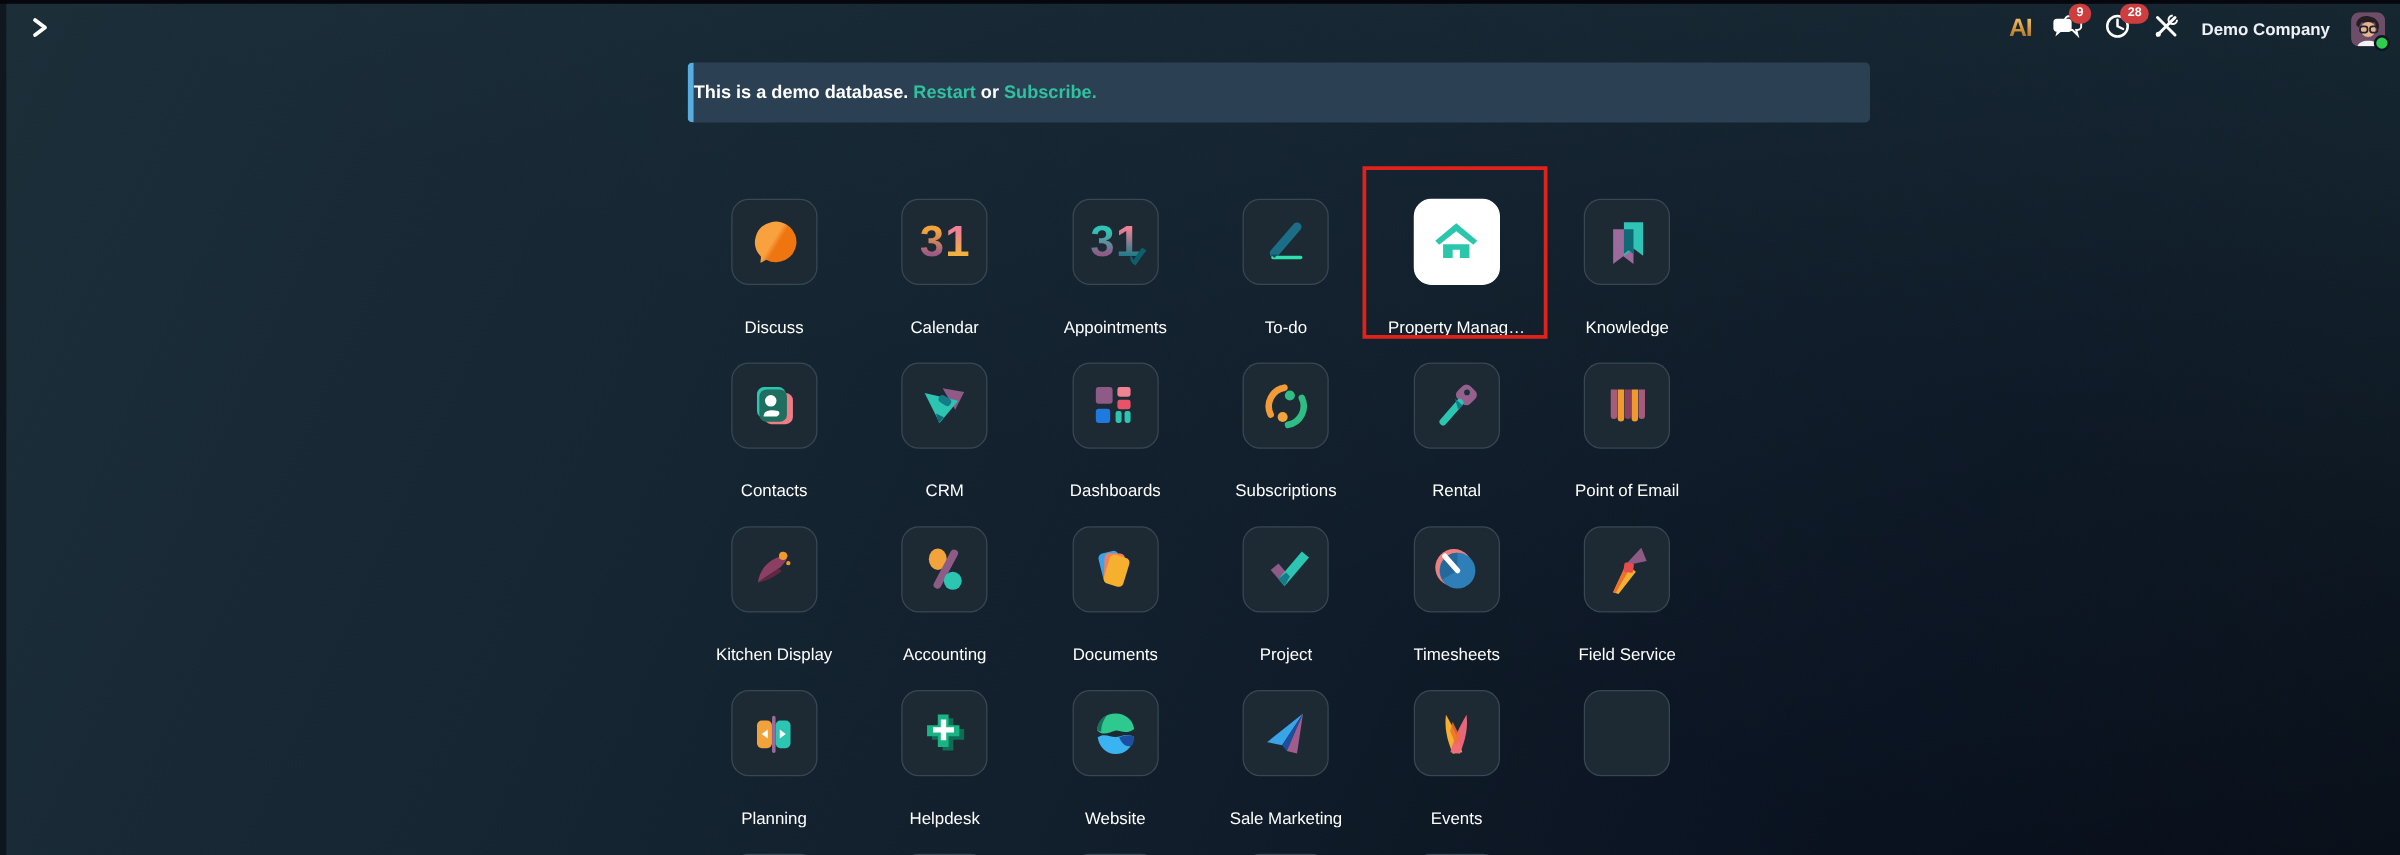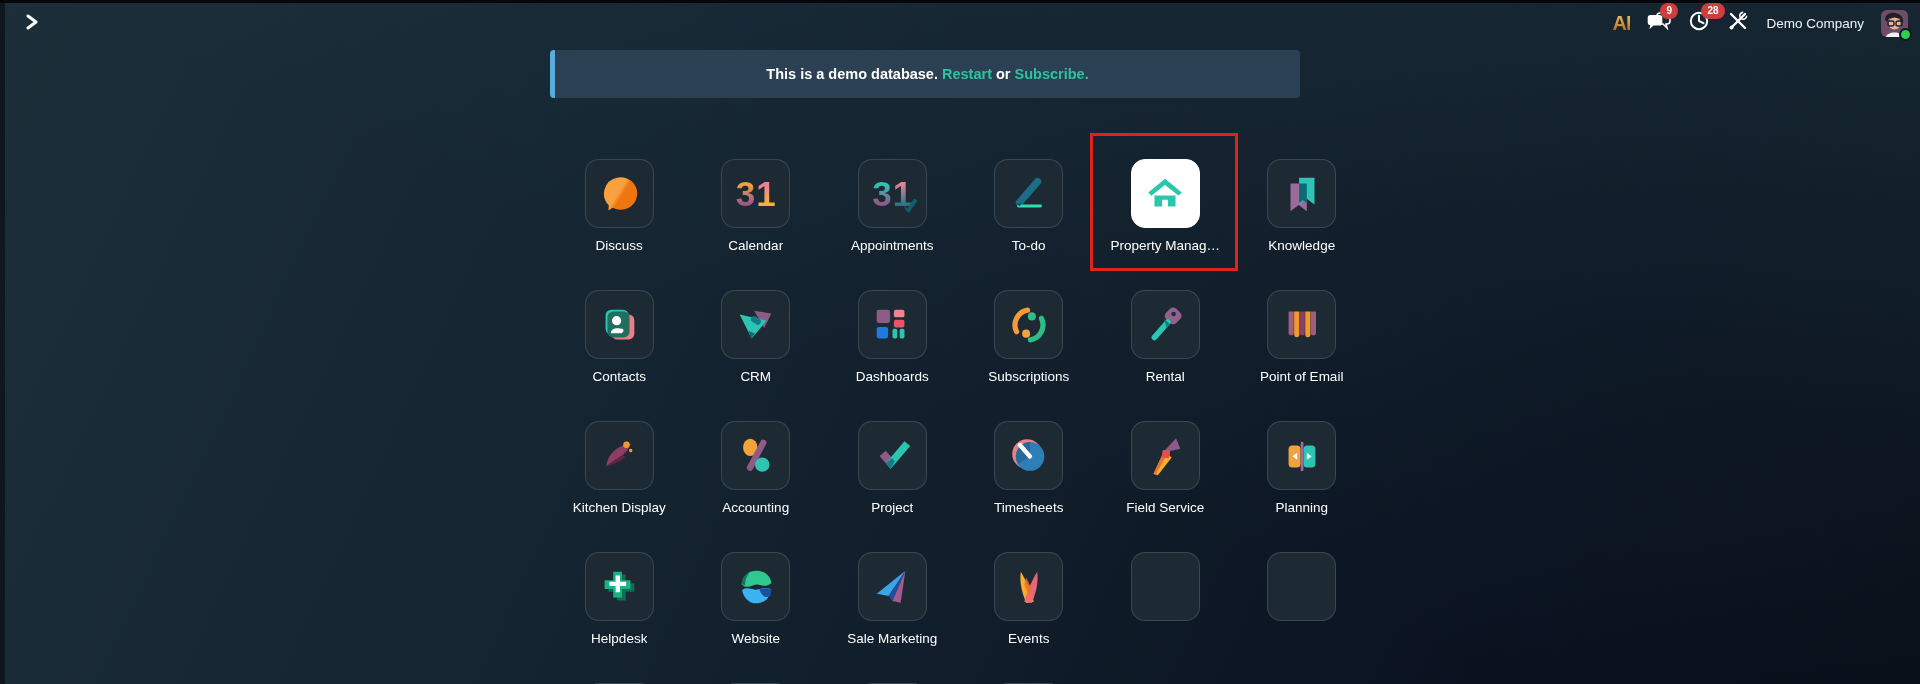--- a/index.html
+++ b/index.html
@@ -32,36 +32,36 @@
   .ai-mark {
     font-size:20px; font-weight:900; letter-spacing:-1px;
     background:linear-gradient(180deg,#f3cf7a 0%, #d89a3c 45%, #8d5a1e 100%);
     -webkit-background-clip:text; background-clip:text; color:transparent;
   }
   .badge {
     position:absolute; top:-7px; left:13px;
     background:#cf3e3e; color:#fff; font-size:10px; font-weight:700;
     line-height:1; padding:3px 6px; border-radius:999px; white-space:nowrap;
   }
-  .company-name { font-size:13.5px; color:#eef2f6; white-space:nowrap; }
+  .company-name { font-size:13.5px; color:#eef2f6; white-space:nowrap;font-weight:bold; }
   .avatar {
     position:relative; width:27px; height:27px; border-radius:6px; overflow:visible;
     background:#6e4d68; cursor:pointer;
   }
   .avatar svg { border-radius:6px; display:block; }
   .status-dot {
     position:absolute; right:-4px; bottom:-4px; width:13px; height:13px;
     border-radius:50%; background:#2ecc4f; border:2px solid #0d1520;
   }
 
   
   .demo-banner {
-    position:absolute; left:550px; top:50px; width:750px; height:48px;
+    position:absolute; left:550px; top:50px; width:946px; height:48px;
     background:#2b4153; border-left:5px solid #58ade0; border-radius:4px;
-    display:flex; align-items:center; justify-content:center;
+    display:flex; align-items:center; 
     font-size:14.5px; font-weight:700; color:#fff;
   }
   .demo-banner .gap { white-space:pre; }
   .banner-link { color:#2fc1a0; cursor:pointer; text-decoration:none; font-weight:700; }
 
   
   #app-grid {
     position:absolute; left:551px; top:159px;
     display:grid; grid-template-columns:repeat(6,136.5px); grid-auto-rows:131px;
   }
@@ -70,21 +70,21 @@
     cursor:pointer;
   }
   .app-tile {
     width:69px; height:69px; border-radius:14px;
     background:#1d2a34; border:1px solid rgba(125,150,168,0.28);
     display:flex; align-items:center; justify-content:center;
     position:relative; flex:0 0 auto;
   }
   .app-tile.white { background:#ffffff; border-color:#ffffff; }
   .app-label {
-    margin-top:10px; font-size:13.5px; color:#ffffff; white-space:nowrap;
+    margin-top:26px; font-size:13.5px; color:#ffffff; white-space:nowrap;
     max-width:134px; overflow:hidden; text-overflow:ellipsis; text-align:right;
   }
   .app-cell.highlighted::after {
     content:""; position:absolute; left:-7px; right:-4px; top:-26px; height:132px;
     border:3px solid #e0231a; pointer-events:none;
   }
   
   .numicon { position:relative; display:flex; align-items:flex-end; line-height:1; }
   .numicon span {
     font-size:35px; font-weight:800;
@@ -354,20 +354,32 @@
    <circle cx="30.5" cy="33" r="7.5" fill="#2cc5b2"></circle>
             </svg>
           </div>
         </div>
         <div class="app-label">Accounting</div>
       </div>
       <div class="app-cell">
         <div class="app-tile">
           <div style="display: flex; align-items: center; justify-content: center;">
             <svg width="46" height="46" viewBox="0 0 48 48">
+              <rect x="12" y="9" width="17" height="25" rx="4" fill="#38a3ea" transform="rotate(-14 20 21)"></rect>
+   <rect x="15" y="10" width="17" height="25" rx="4" fill="#ef8062" transform="rotate(2 23 22)"></rect>
+   <rect x="17" y="12" width="17" height="25" rx="4" fill="#f5b02e" transform="rotate(17 25 24)"></rect>
+            </svg>
+          </div>
+        </div>
+        <div class="app-label">Documents</div>
+      </div>
+      <div class="app-cell">
+        <div class="app-tile">
+          <div style="display: flex; align-items: center; justify-content: center;">
+            <svg width="46" height="46" viewBox="0 0 48 48">
               <path d="M11 24 L17.5 18.5 L24 26 L17.5 31.5 z" fill="#8e5a86"></path>
    <path d="M17.5 31.5 L37 8.5 L43 13.5 L22.5 37.5 z" fill="#2cc5b2"></path>
    <path d="M17.5 31.5 L24 26 L27 29.5 L22.5 37.5 z" fill="#157b88"></path>
             </svg>
           </div>
         </div>
         <div class="app-label">Project</div>
       </div>
       <div class="app-cell">
         <div class="app-tile">

